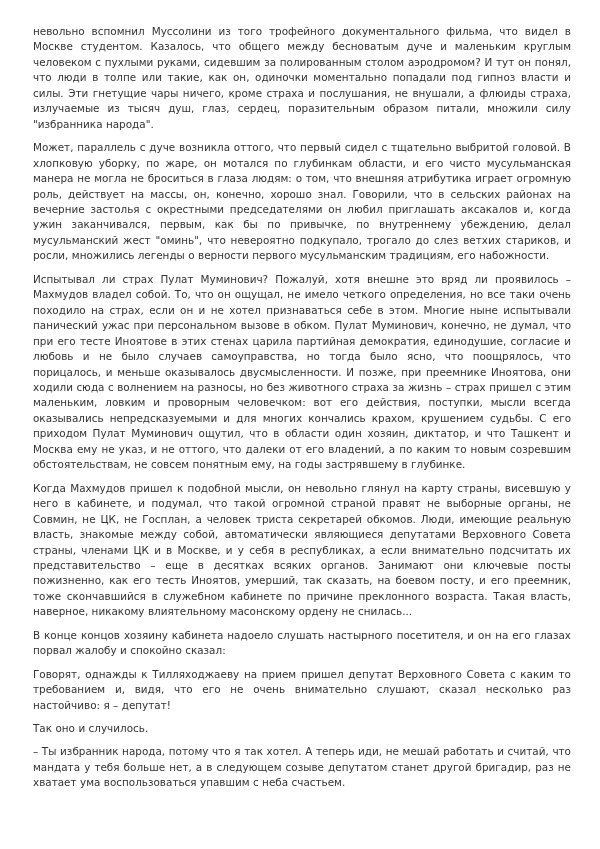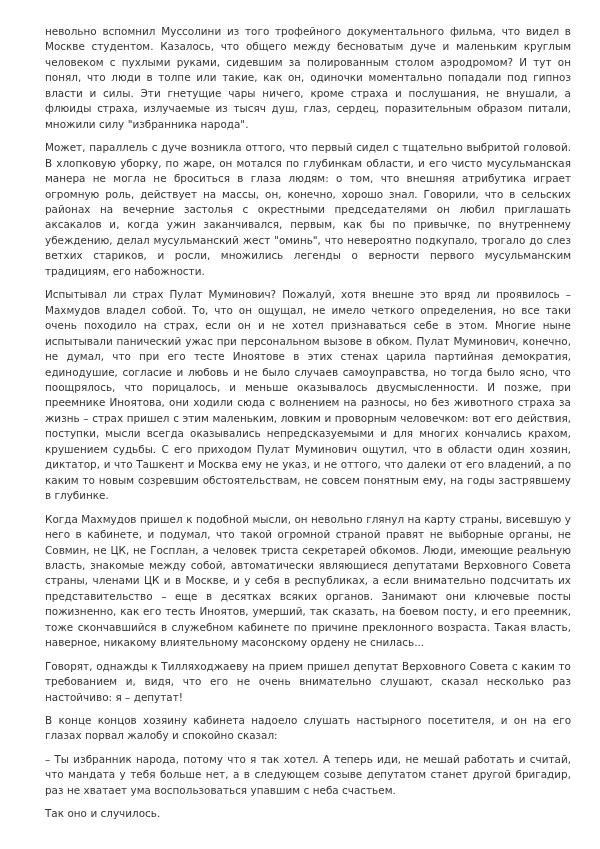--- a/index.html
+++ b/index.html
@@ -18,21 +18,21 @@
     box-sizing: border-box;
     width: 600px;
     height: 849px;
     background: #ffffff;
     padding: 24px 29px 0 29px;
   }
   .doc-body {
     width: 542px;
   }
   p.para {
-    margin: 0 0 8px 16px;
+    margin: 0 0 8px 4px;
     padding: 0;
     font-size: 10.4px;
     line-height: 15.45px;
     color: #333333;
     text-align: justify;
     text-justify: inter-word;
     -webkit-hyphens: none;
     hyphens: none;
     word-spacing: 0.1px;
     letter-spacing: 0.01px;
@@ -44,19 +44,19 @@
 </style>
 </head>
 <body>
 
 <div class="page">
   <div class="doc-body">
     <p class="para">невольно вспомнил Муссолини из того трофейного документального фильма, что видел в Москве студентом. Казалось, что общего между бесноватым дуче и маленьким круглым человеком с пухлыми руками, сидевшим за полированным столом аэродромом? И тут он понял, что люди в толпе или такие, как он, одиночки моментально попадали под гипноз власти и силы. Эти гнетущие чары ничего, кроме страха и послушания, не внушали, а флюиды страха, излучаемые из тысяч душ, глаз, сердец, поразительным образом питали, множили силу "избранника народа".</p>
     <p class="para">Может, параллель с дуче возникла оттого, что первый сидел с тщательно выбритой головой. В хлопковую уборку, по жаре, он мотался по глубинкам области, и его чисто мусульманская манера не могла не броситься в глаза людям: о том, что внешняя атрибутика играет огромную роль, действует на массы, он, конечно, хорошо знал. Говорили, что в сельских районах на вечерние застолья с окрестными председателями он любил приглашать аксакалов и, когда ужин заканчивался, первым, как бы по привычке, по внутреннему убеждению, делал мусульманский жест "оминь", что невероятно подкупало, трогало до слез ветхих стариков, и росли, множились легенды о верности первого мусульманским традициям, его набожности.</p>
     <p class="para">Испытывал ли страх Пулат Муминович? Пожалуй, хотя внешне это вряд ли проявилось – Махмудов владел собой. То, что он ощущал, не имело четкого определения, но все таки очень походило на страх, если он и не хотел признаваться себе в этом. Многие ныне испытывали панический ужас при персональном вызове в обком. Пулат Муминович, конечно, не думал, что при его тесте Иноятове в этих стенах царила партийная демократия, единодушие, согласие и любовь и не было случаев самоуправства, но тогда было ясно, что поощрялось, что порицалось, и меньше оказывалось двусмысленности. И позже, при преемнике Иноятова, они ходили сюда с волнением на разносы, но без животного страха за жизнь – страх пришел с этим маленьким, ловким и проворным человечком: вот его действия, поступки, мысли всегда оказывались непредсказуемыми и для многих кончались крахом, крушением судьбы. С его приходом Пулат Муминович ощутил, что в области один хозяин, диктатор, и что Ташкент и Москва ему не указ, и не оттого, что далеки от его владений, а по каким то новым созревшим обстоятельствам, не совсем понятным ему, на годы застрявшему в глубинке.</p>
     <p class="para">Когда Махмудов пришел к подобной мысли, он невольно глянул на карту страны, висевшую у него в кабинете, и подумал, что такой огромной страной правят не выборные органы, не Совмин, не ЦК, не Госплан, а человек триста секретарей обкомов. Люди, имеющие реальную власть, знакомые между собой, автоматически являющиеся депутатами Верховного Совета страны, членами ЦК и в Москве, и у себя в республиках, а если внимательно подсчитать их представительство – еще в десятках всяких органов. Занимают они ключевые посты пожизненно, как его тесть Иноятов, умерший, так сказать, на боевом посту, и его преемник, тоже скончавшийся в служебном кабинете по причине преклонного возраста. Такая власть, наверное, никакому влиятельному масонскому ордену не снилась...</p>
+    <p class="para">В конце концов хозяину кабинета надоело слушать настырного посетителя, и он на его глазах порвал жалобу и спокойно сказал:</p>
     <p class="para">Говорят, однажды к Тилляходжаеву на прием пришел депутат Верховного Совета с каким то требованием и, видя, что его не очень внимательно слушают, сказал несколько раз настойчиво: я – депутат!</p>
-    <p class="para">В конце концов хозяину кабинета надоело слушать настырного посетителя, и он на его глазах порвал жалобу и спокойно сказал:</p>
+    <p class="para">Так оно и случилось.</p>
     <p class="para">– Ты избранник народа, потому что я так хотел. А теперь иди, не мешай работать и считай, что мандата у тебя больше нет, а в следующем созыве депутатом станет другой бригадир, раз не хватает ума воспользоваться упавшим с неба счастьем.</p>
-    <p class="para">Так оно и случилось.</p>
 
   </div>
 </div>
 
 </body></html>

